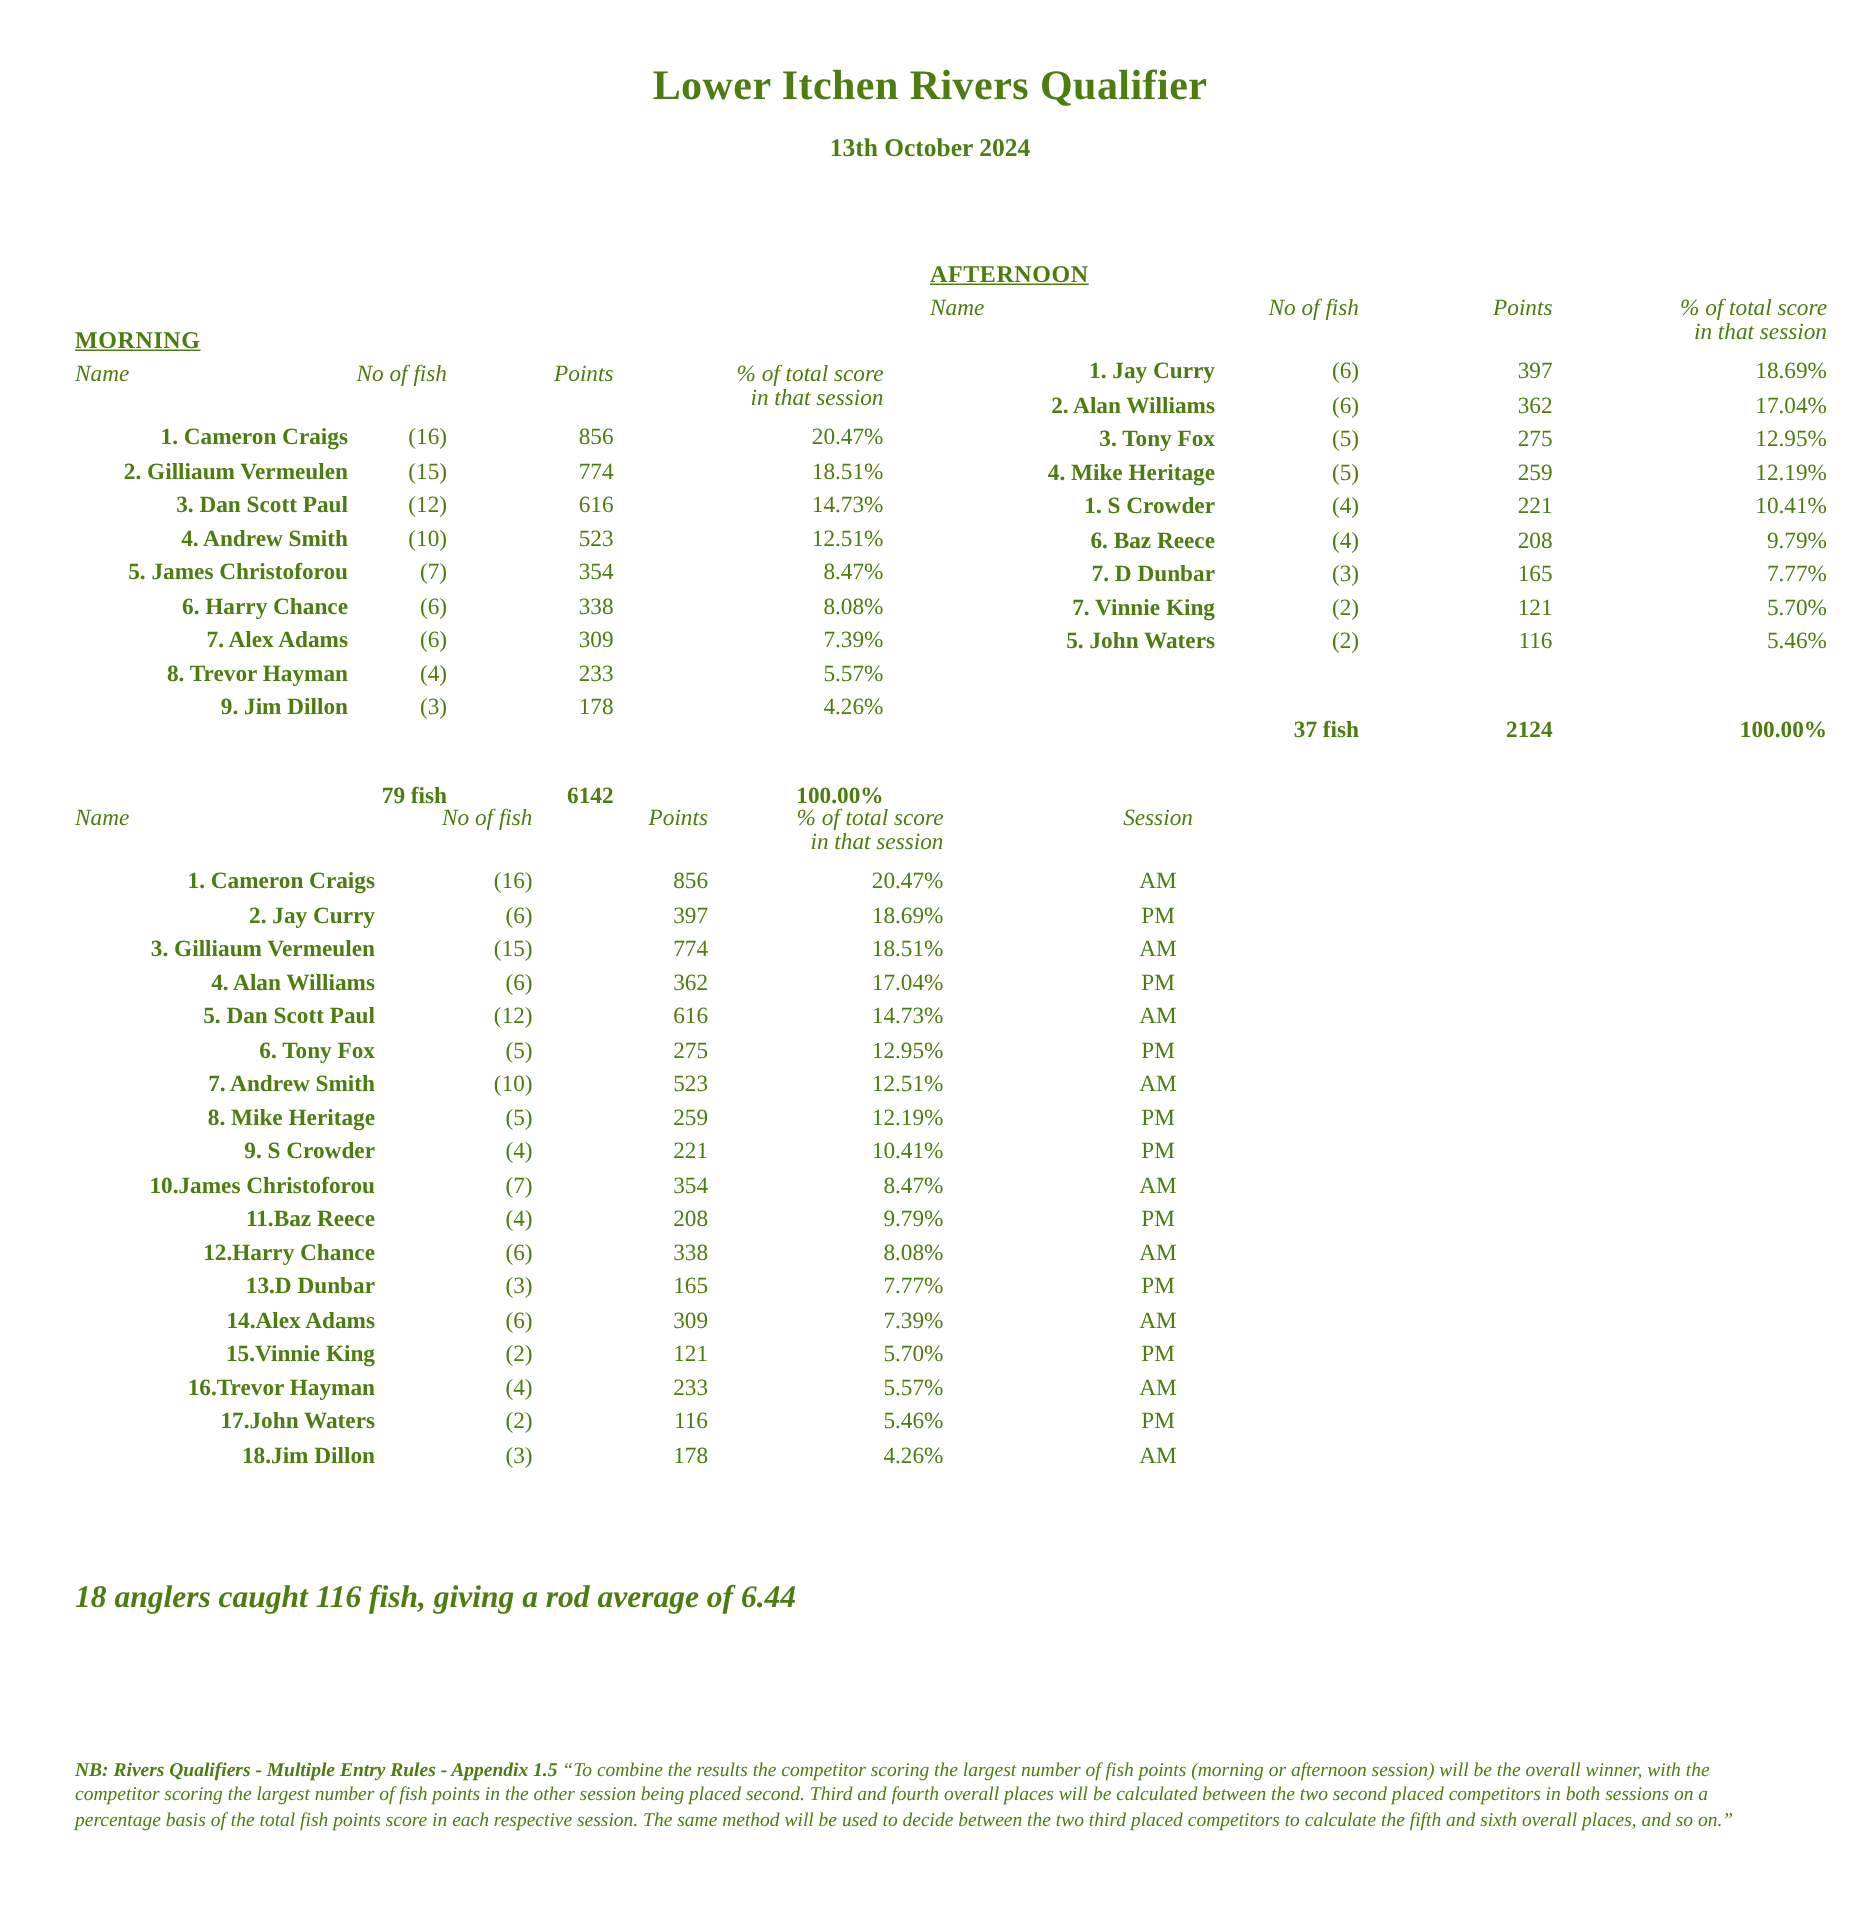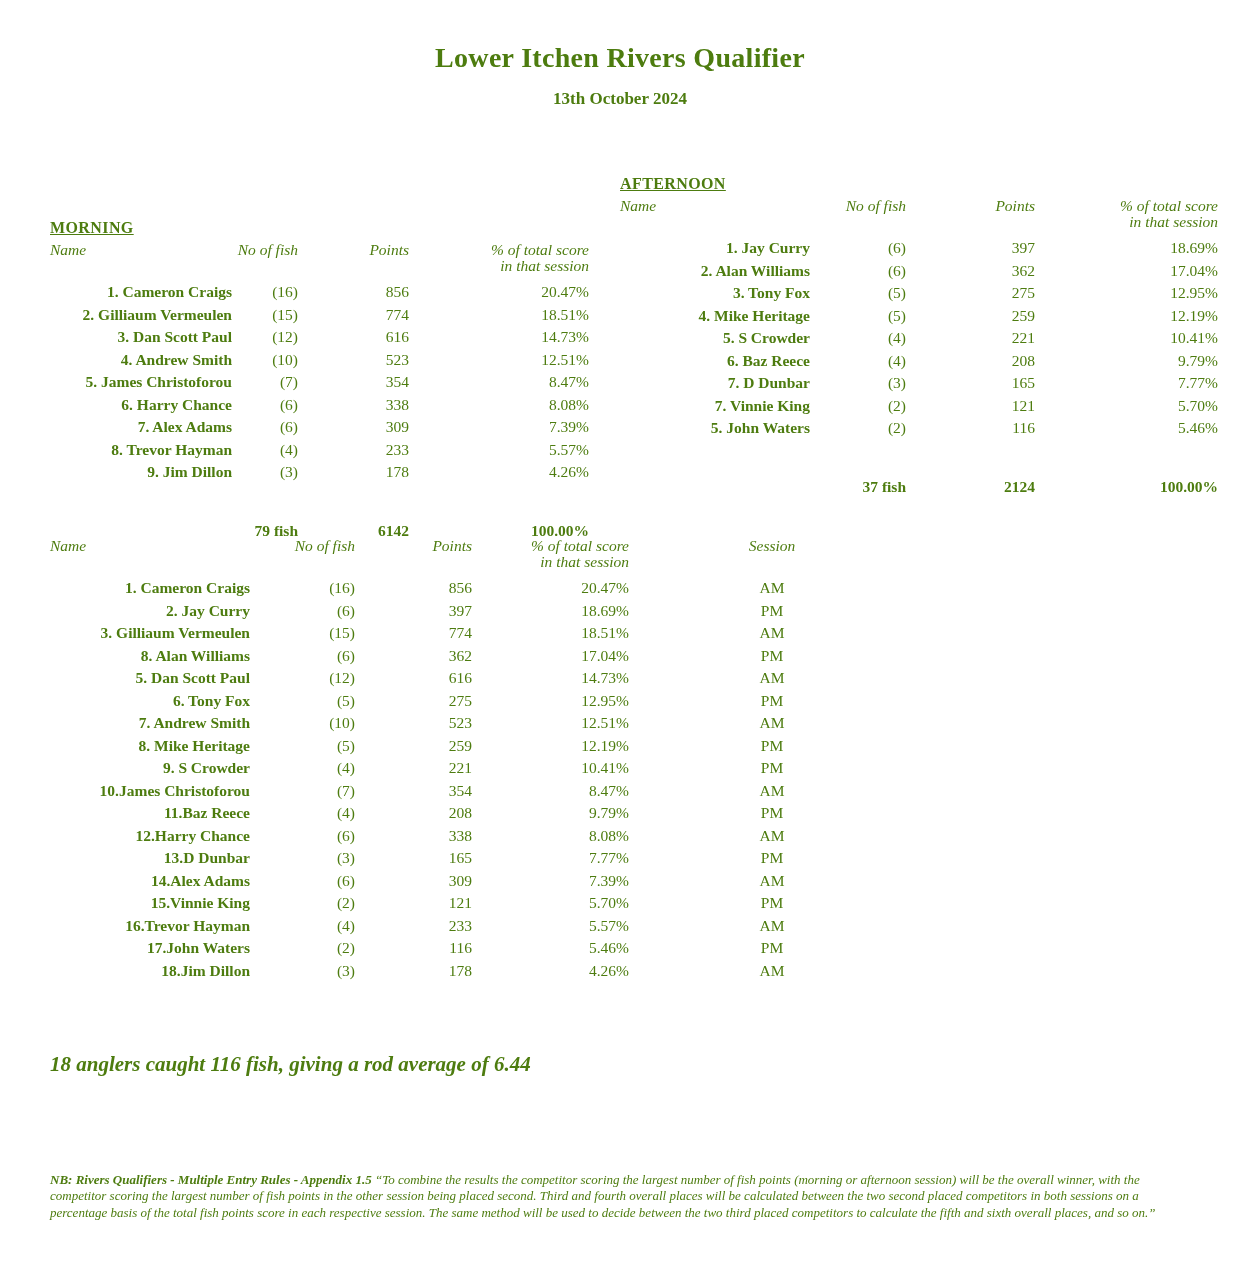--- a/index.html
+++ b/index.html
@@ -170,21 +170,21 @@
         </div>
 
         <div class="grid grid-a row">
           <div class="cell-name">4. Mike Heritage</div>
           <div class="cell-num">(5)</div>
           <div class="cell-num">259</div>
           <div class="cell-num">12.19%</div>
         </div>
 
         <div class="grid grid-a row">
-          <div class="cell-name">5. S Crowder</div>
+          <div class="cell-name">1. S Crowder</div>
           <div class="cell-num">(4)</div>
           <div class="cell-num">221</div>
           <div class="cell-num">10.41%</div>
         </div>
 
         <div class="grid grid-a row">
           <div class="cell-name">6. Baz Reece</div>
           <div class="cell-num">(4)</div>
           <div class="cell-num">208</div>
           <div class="cell-num">9.79%</div>
@@ -247,21 +247,21 @@
 
         <div class="grid grid-o row">
           <div class="cell-name">3. Gilliaum Vermeulen</div>
           <div class="cell-num">(15)</div>
           <div class="cell-num">774</div>
           <div class="cell-num">18.51%</div>
           <div class="cell-ctr">AM</div>
         </div>
 
         <div class="grid grid-o row">
-          <div class="cell-name">8. Alan Williams</div>
+          <div class="cell-name">4. Alan Williams</div>
           <div class="cell-num">(6)</div>
           <div class="cell-num">362</div>
           <div class="cell-num">17.04%</div>
           <div class="cell-ctr">PM</div>
         </div>
 
         <div class="grid grid-o row">
           <div class="cell-name">5. Dan Scott Paul</div>
           <div class="cell-num">(12)</div>
           <div class="cell-num">616</div>

